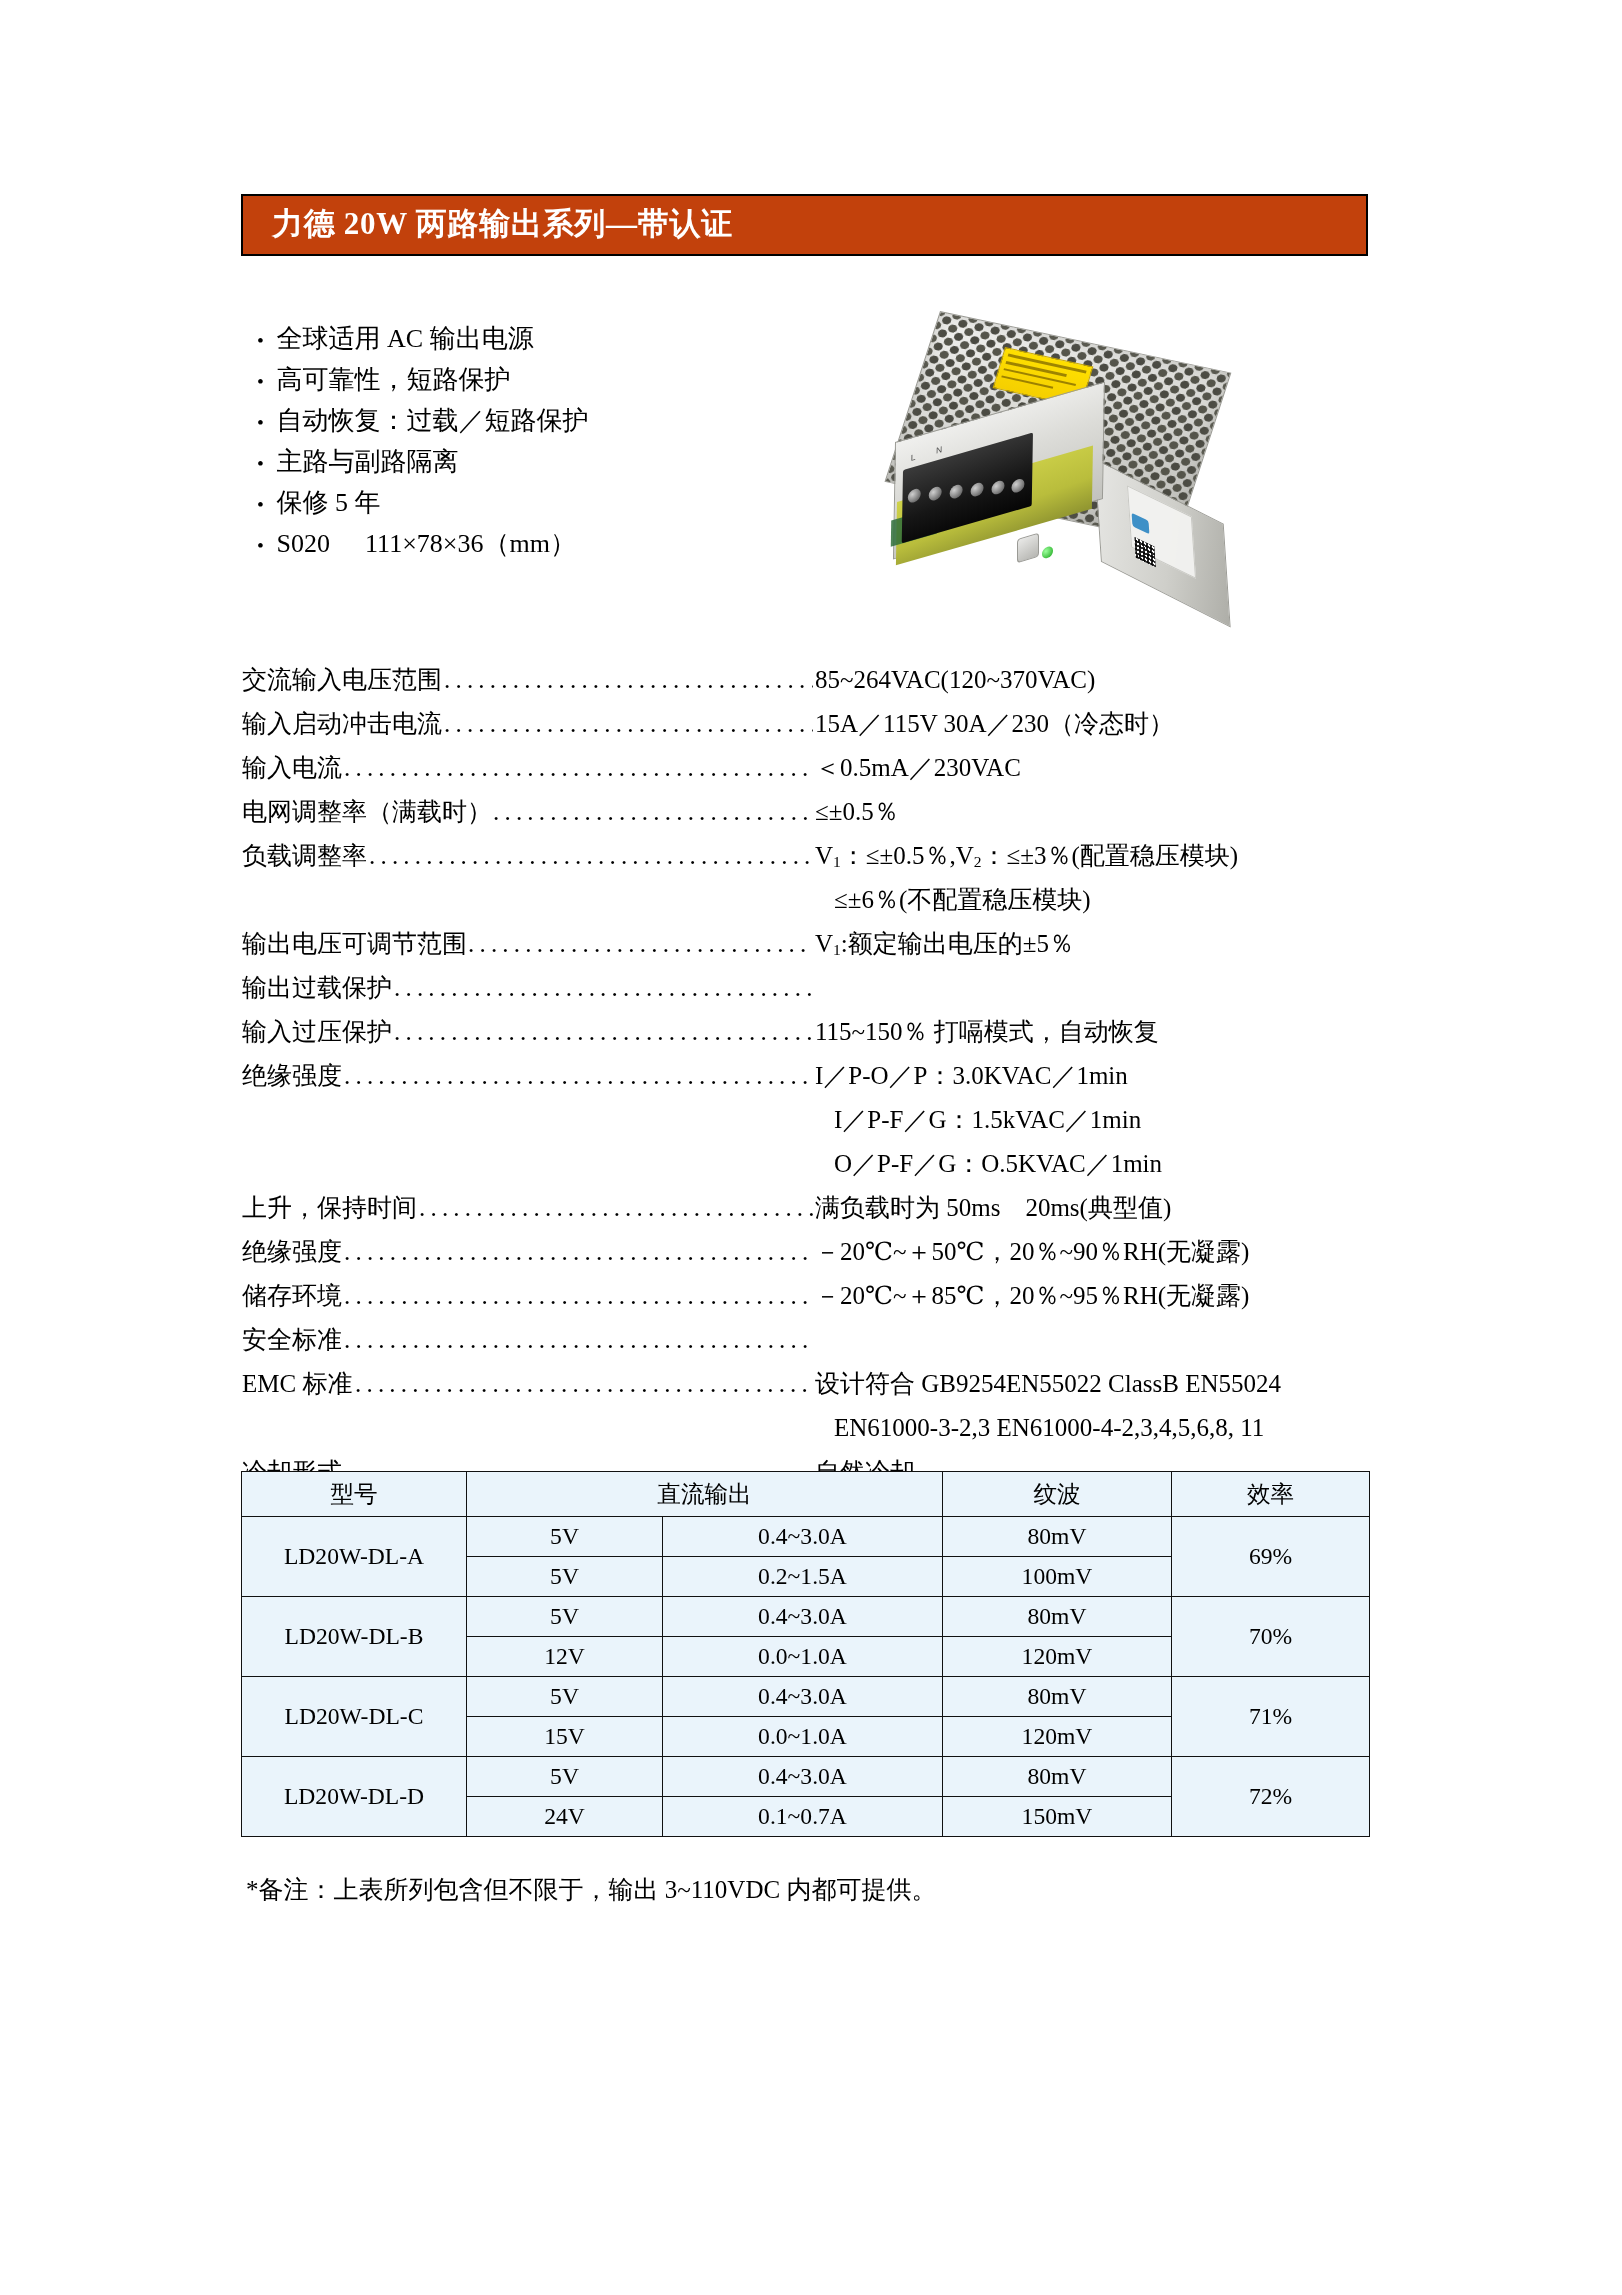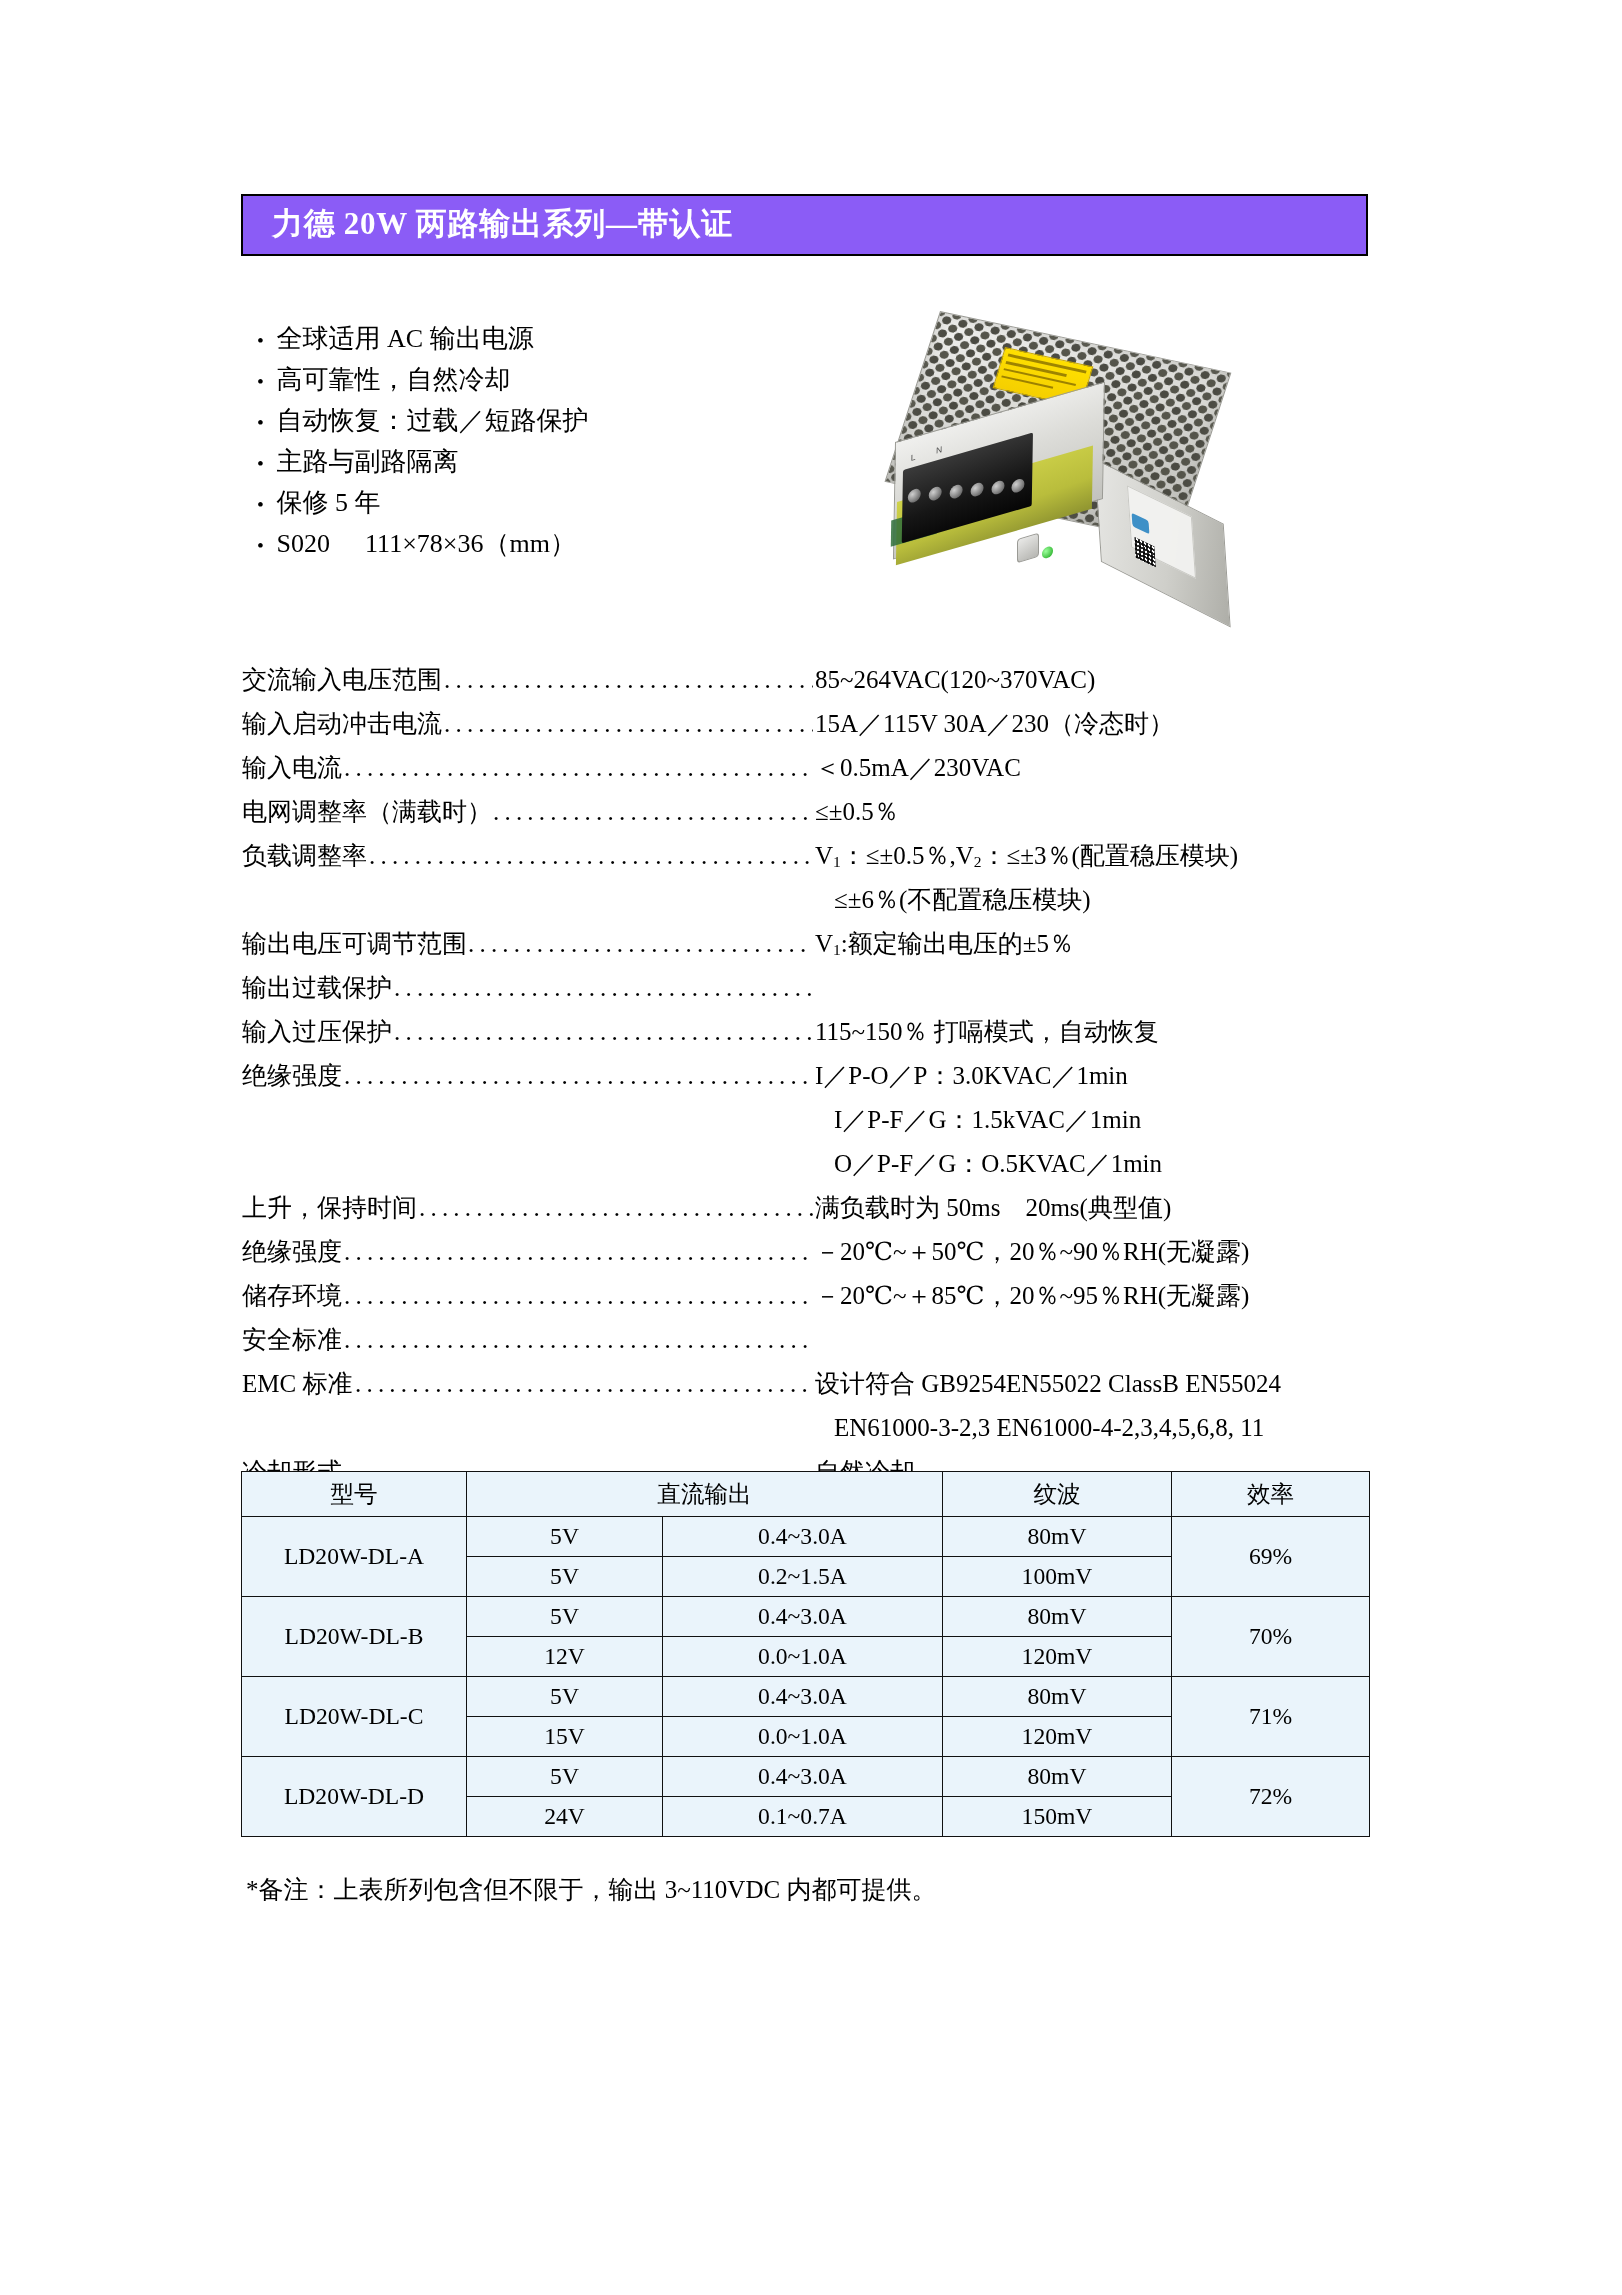--- a/index.html
+++ b/index.html
@@ -23,21 +23,21 @@
     height: 2295px;
   }
 
   
   .banner {
     position: absolute;
     left: 241px;
     top: 194px;
     width: 1127px;
     height: 62px;
-    background: #8b5cf6;
+    background: #c2410c;
     border: 2px solid #000000;
     box-sizing: border-box;
   }
   .banner-title {
     position: absolute;
     left: 29px;
     top: 50%;
     transform: translateY(-52%);
     color: #ffffff;
     font-size: 31px;
@@ -354,21 +354,21 @@
     <div class="banner-title">力德 20W 两路输出系列—带认证</div>
   </div>
 
   <div class="features">
       <div class="feature-row">
         <span class="feature-bullet">•</span>
         <span class="feature-text">全球适用 AC 输出电源</span>
       </div>
       <div class="feature-row">
         <span class="feature-bullet">•</span>
-        <span class="feature-text">高可靠性，自然冷却</span>
+        <span class="feature-text">高可靠性，短路保护</span>
       </div>
       <div class="feature-row">
         <span class="feature-bullet">•</span>
         <span class="feature-text">自动恢复：过载／短路保护</span>
       </div>
       <div class="feature-row">
         <span class="feature-bullet">•</span>
         <span class="feature-text">主路与副路隔离</span>
       </div>
       <div class="feature-row">

